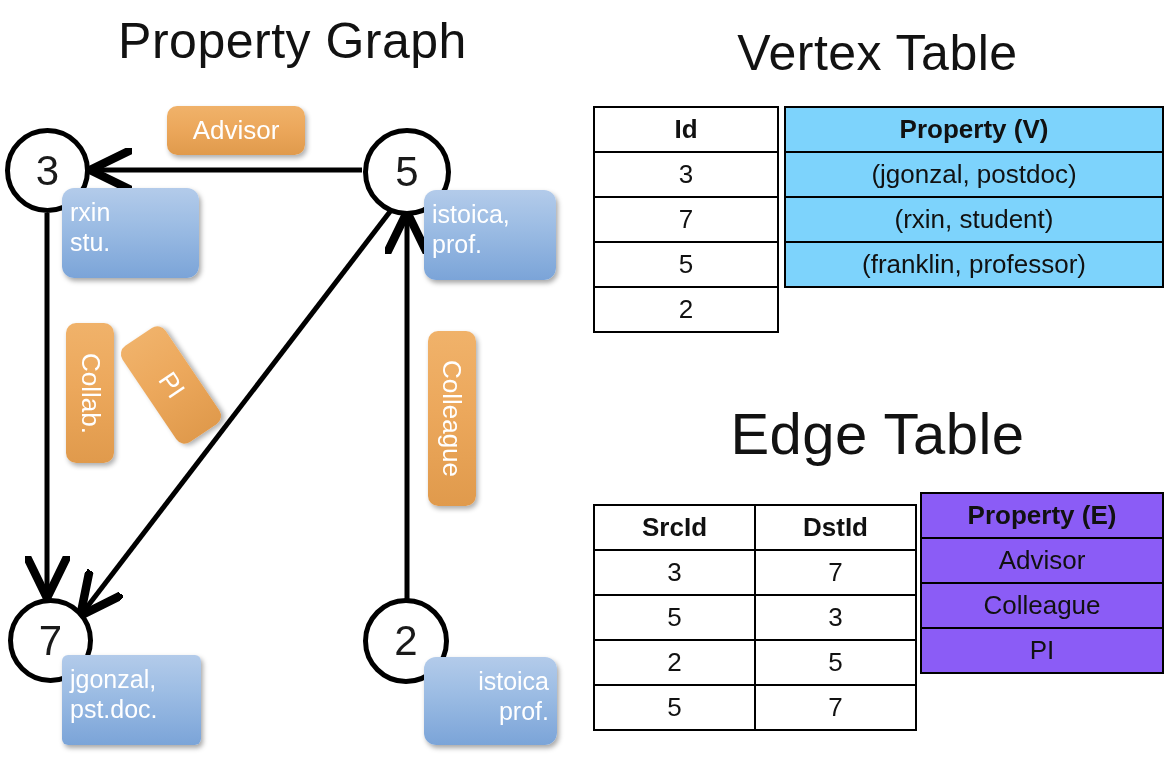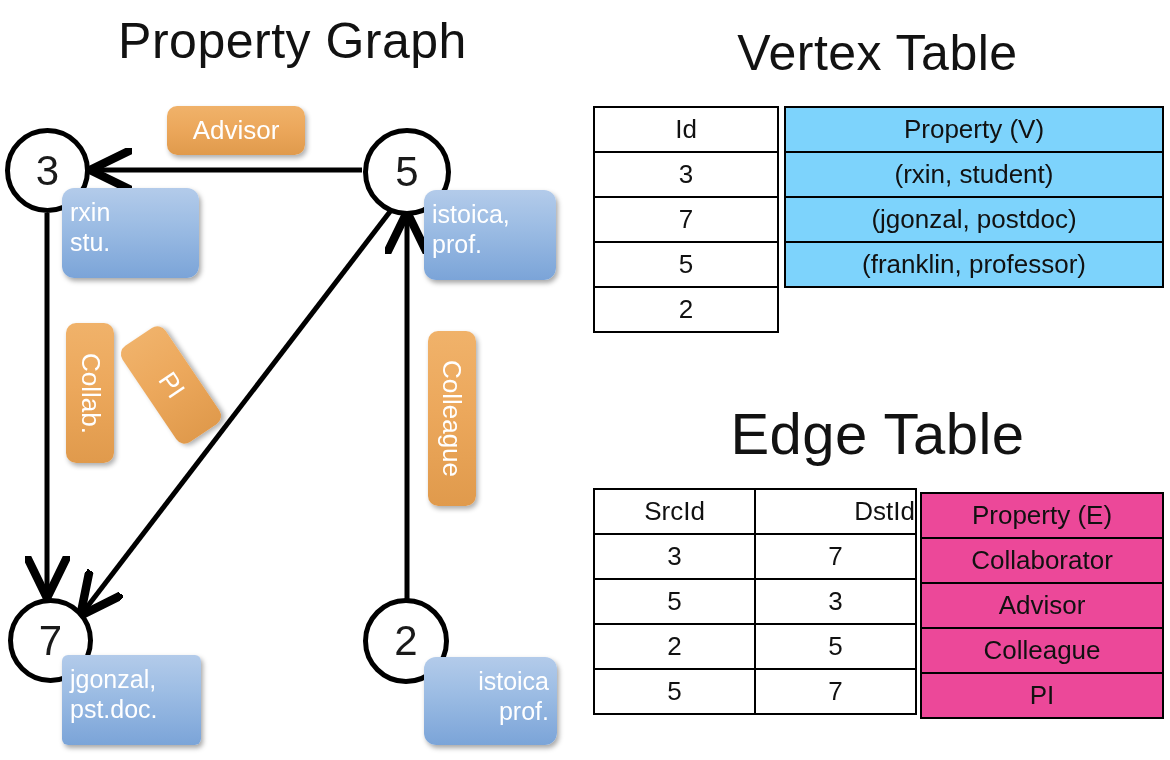--- a/index.html
+++ b/index.html
@@ -85,23 +85,23 @@
   .tbl td{
     border:2px solid #000;
     text-align:center;
     font-size:26px;
     color:#111;
     font-weight:400;
     padding:0;
     height:45px;
     box-sizing:border-box;
   }
-  .tbl td.hd{font-weight:normal;}
+  .tbl td.hd{font-weight:bold;}
   .blue{background:#7dd3fc;}
-  .peach{background:#ec4899;}
+  .peach{background:#8b5cf6;}
 </style>
 </head>
 <body>
 
 <div class="stage">
 
   <div class="heading" id="title-property-graph">Property Graph</div>
   <div class="heading" id="title-vertex-table">Vertex Table</div>
   <div class="heading" id="title-edge-table">Edge Table</div>
 
@@ -189,36 +189,36 @@
       </tr>
     </tbody>
   </table>
 
   <table class="tbl" style="left:784px;top:106px;width:380px;">
     <tbody>
       <tr>
         <td class="hd blue">Property (V)</td>
       </tr>
       <tr>
+        <td class="blue">(jgonzal, postdoc)</td>
+      </tr>
+      <tr>
         <td class="blue">(rxin, student)</td>
       </tr>
       <tr>
-        <td class="blue">(jgonzal, postdoc)</td>
-      </tr>
-      <tr>
         <td class="blue">(franklin, professor)</td>
       </tr>
     </tbody>
   </table>
 
-  <table class="tbl" style="left:593px;top:488px;width:322px;">
+  <table class="tbl" style="left:593px;top:504px;width:322px;">
     <tbody>
       <tr>
         <td class="hd" style="width:161px;">SrcId</td>
-        <td class="hd" style="width:161px;text-align:right;">DstId</td>
+        <td class="hd" style="width:161px;">DstId</td>
       </tr>
       <tr>
         <td>3</td>
         <td>7</td>
       </tr>
       <tr>
         <td>5</td>
         <td>3</td>
       </tr>
       <tr>
@@ -231,23 +231,20 @@
       </tr>
     </tbody>
   </table>
 
   <table class="tbl" style="left:920px;top:492px;width:244px;">
     <tbody>
       <tr>
         <td class="hd peach">Property (E)</td>
       </tr>
       <tr>
-        <td class="peach">Collaborator</td>
-      </tr>
-      <tr>
         <td class="peach">Advisor</td>
       </tr>
       <tr>
         <td class="peach">Colleague</td>
       </tr>
       <tr>
         <td class="peach">PI</td>
       </tr>
     </tbody>
   </table>

